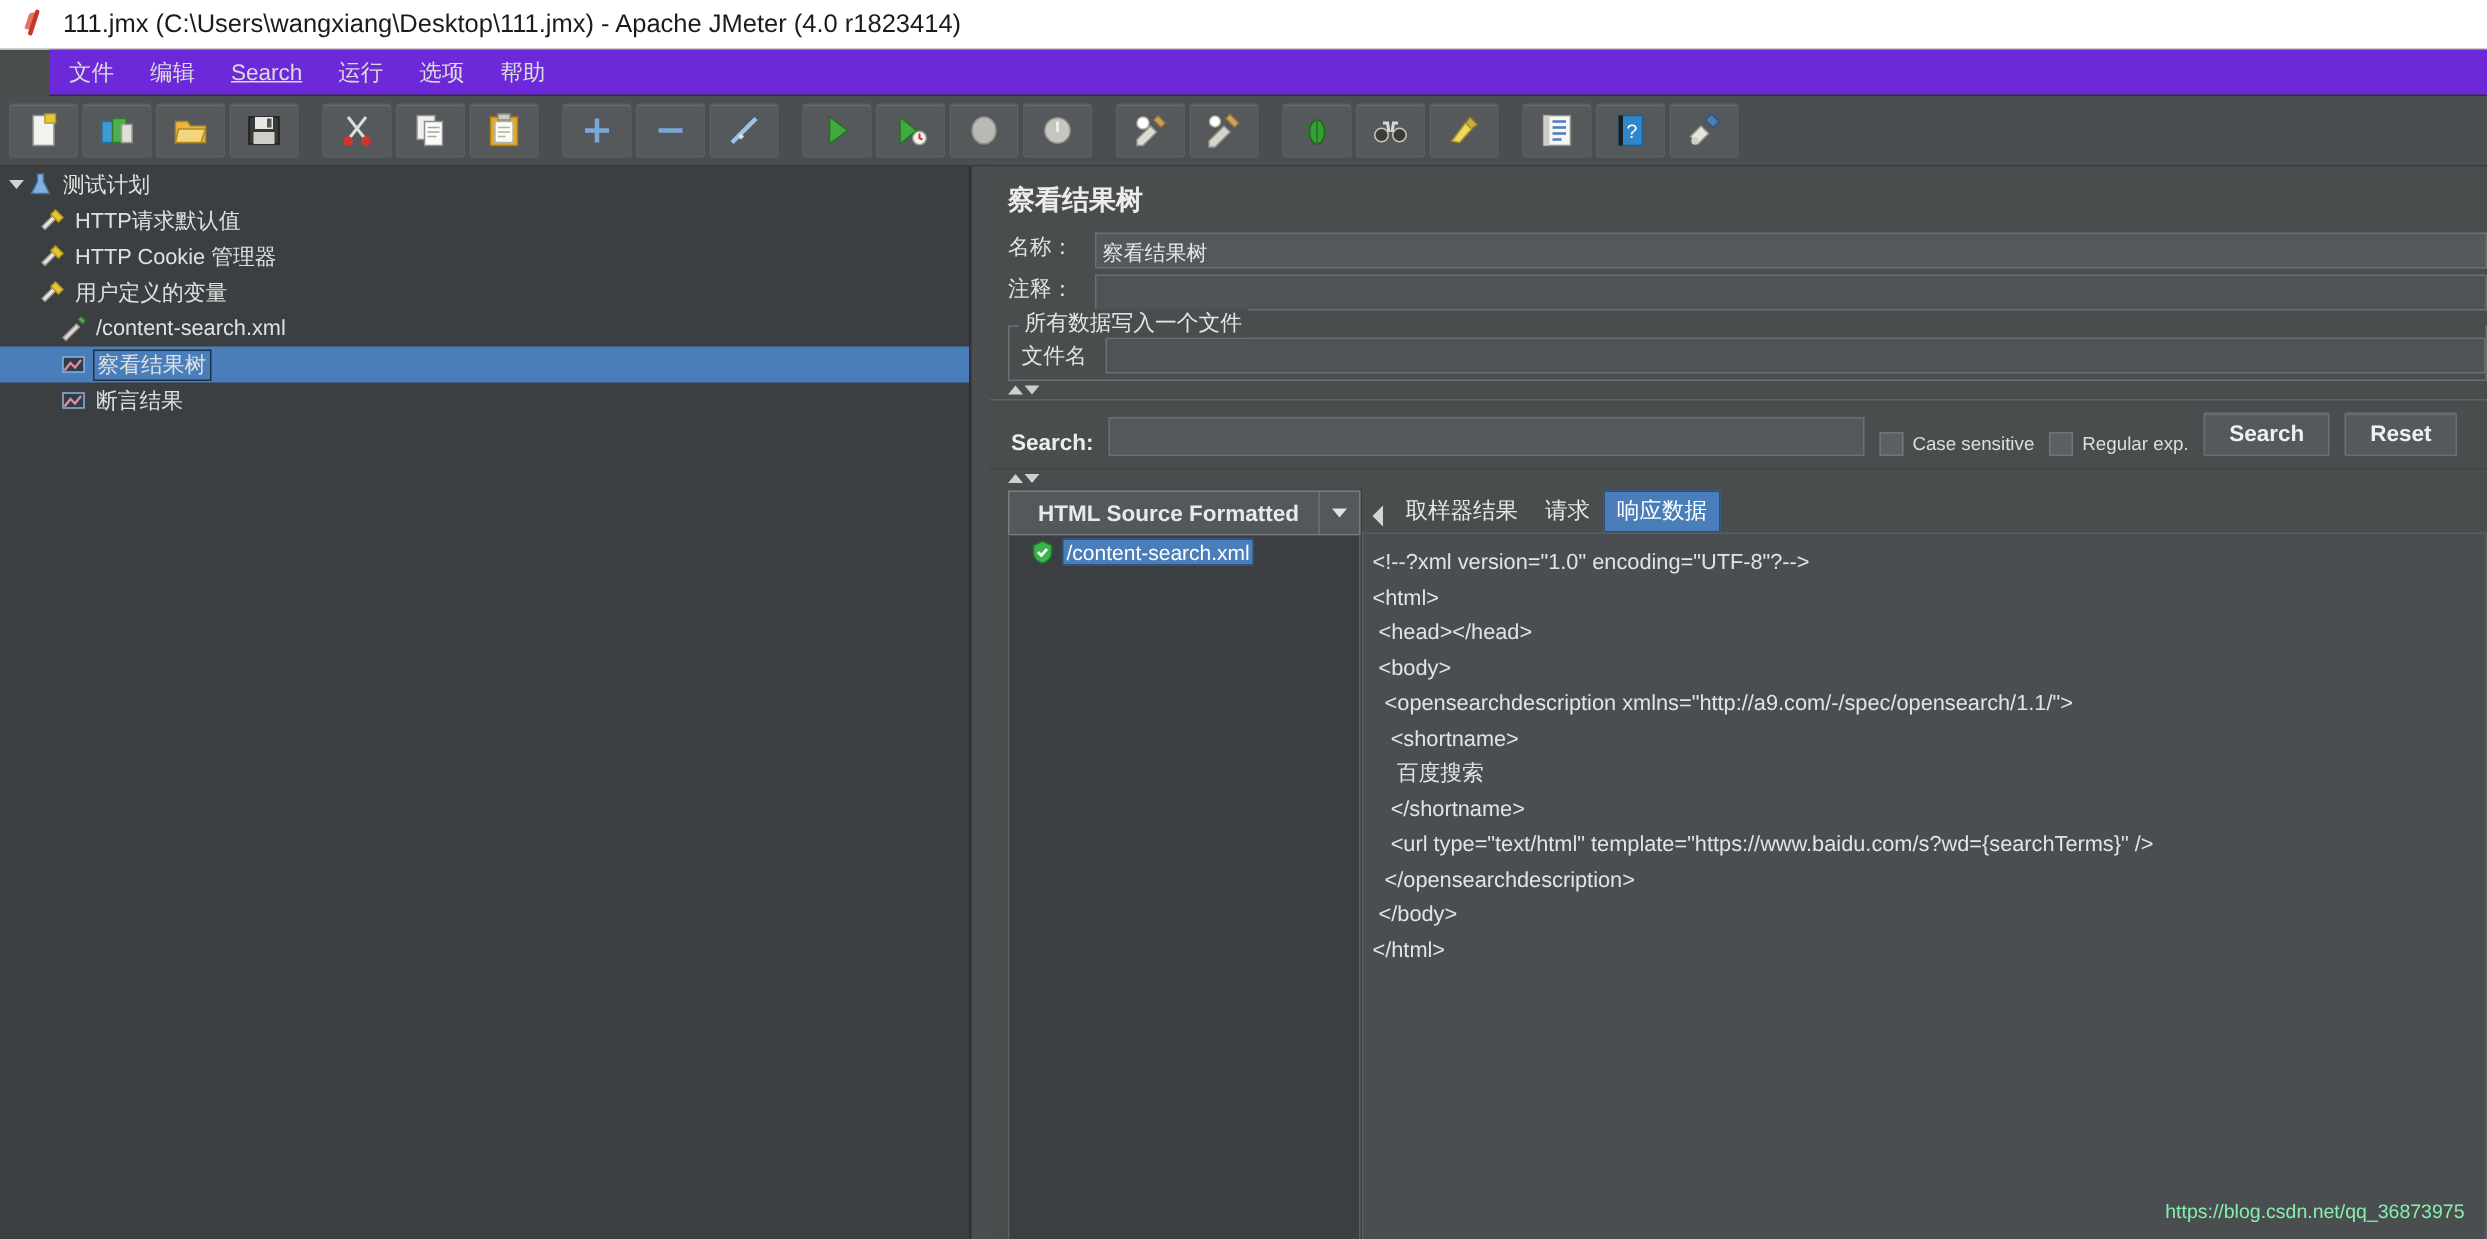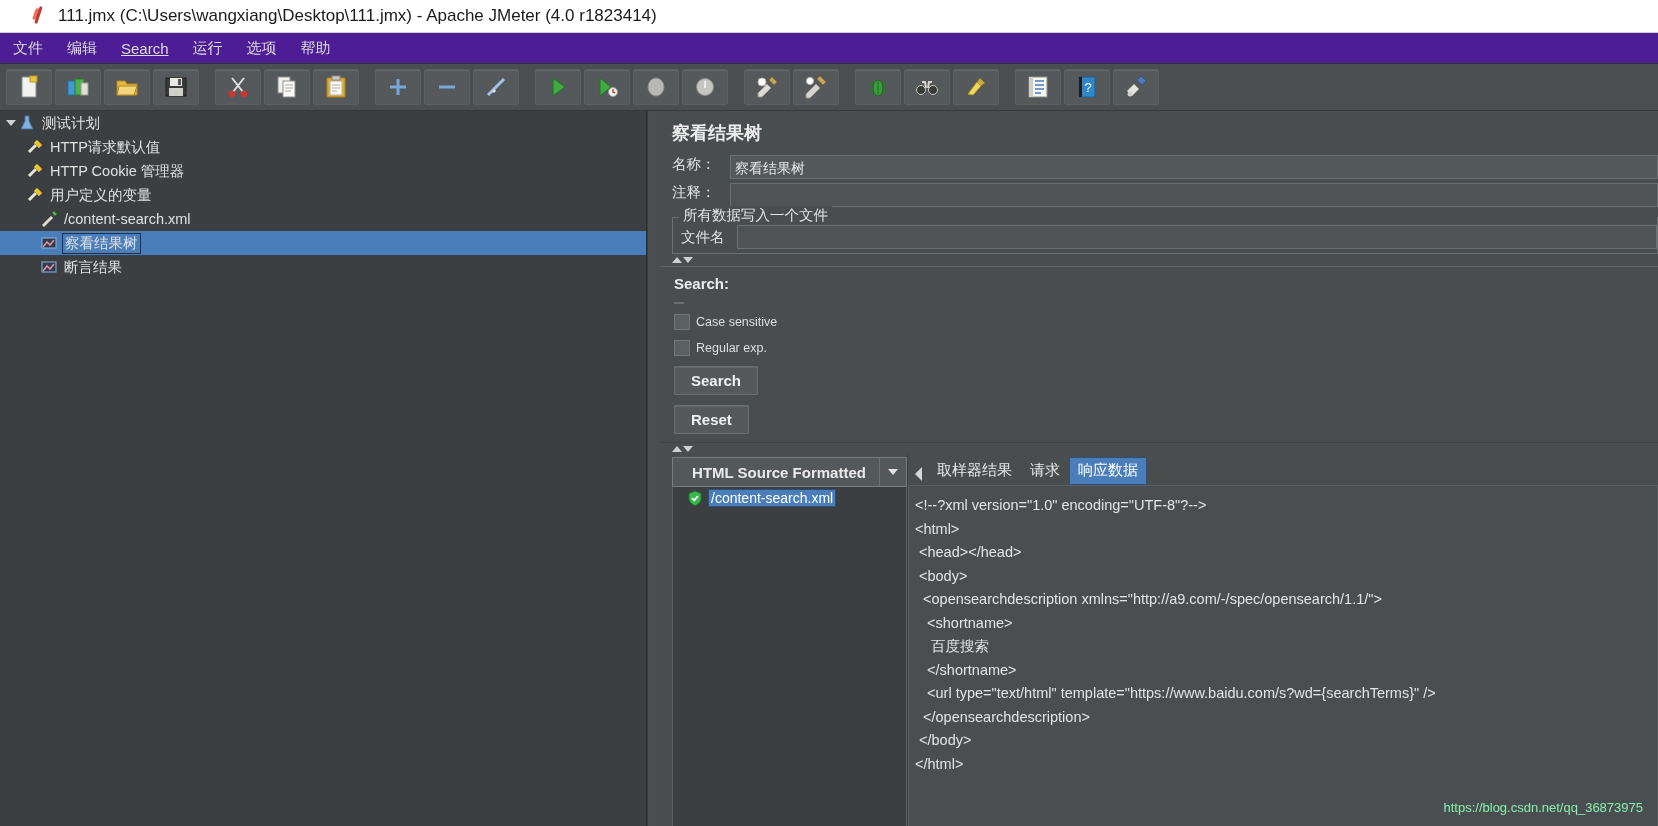--- a/index.html
+++ b/index.html
@@ -6,36 +6,36 @@
   body{
     width:1658px;height:826px;overflow:hidden;
     background:#494d4e;
     font-family:"Liberation Sans","DejaVu Sans",sans-serif;
     font-size:14px;color:#d6d6d6;
     -webkit-font-smoothing:antialiased;
   }
   
   .titlebar{
     height:32px;background:#ffffff;display:flex;align-items:center;
-    padding-left:28px;border-bottom:1px solid #d0d0d0;
+    padding-left:12px;border-bottom:1px solid #d0d0d0;
   }
   .titlebar .app-icon{width:22px;height:22px;position:relative;margin-right:8px;flex:none;}
   .titlebar .app-icon .feather{
     position:absolute;left:9px;top:1px;width:3px;height:18px;background:#c0392b;
     transform:rotate(18deg);border-radius:2px;
   }
   .titlebar .app-icon .feather2{
     position:absolute;left:6px;top:3px;width:5px;height:12px;background:#e05a4a;
     transform:rotate(18deg);border-radius:3px 0 3px 0;opacity:.85;
   }
   .title-text{font-size:17px;color:#1b1b1b;font-family:"Liberation Sans",sans-serif;}
   
   .menubar{
-    height:30px;background:#4c1d95;display:flex;align-items:center;
-    padding-left:8px;gap:14px;border-bottom:1px solid #2e3234;
+    height:30px;background:#6d28d9;display:flex;align-items:center;
+    padding-left:8px;gap:14px;border-bottom:1px solid #2e3234;margin-left:33px;
   }
   .menu-item{font-size:15px;color:#dcdcdc;padding:2px 5px;cursor:default;}
   .menu-item u{text-decoration:underline;}
   
   .toolbar{
     height:46px;background:#4a4e50;display:flex;align-items:center;
     padding:0 6px;gap:3px;border-bottom:1px solid #343839;
   }
   .tb-btn{
     width:44px;height:34px;border:1px solid #5a5f61;background:#55595b;
@@ -92,22 +92,22 @@
   .gb-label{font-size:14.5px;color:#e2e2e2;width:56px;flex:none;padding-left:4px;}
   
   .onetouch{
     height:12px;background:#494d4e;display:flex;align-items:center;padding-left:12px;gap:1px;
   }
   .tri{width:0;height:0;}
   .tri.up{border-left:5px solid transparent;border-right:5px solid transparent;border-bottom:6px solid #cfcfcf;}
   .tri.down{border-left:5px solid transparent;border-right:5px solid transparent;border-top:6px solid #cfcfcf;}
   
   .searchbar{
-    display:flex;align-items:flex-start;gap:10px;padding:8px 8px 8px 14px;
-    border-top:1px solid #5d6264;border-bottom:1px solid #3f4344;flex-direction:column;
+    display:flex;align-items:flex-end;gap:10px;padding:8px 20px 8px 14px;
+    border-top:1px solid #5d6264;border-bottom:1px solid #3f4344;
   }
   .search-label{font-size:15px;font-weight:bold;color:#ededed;}
   .search-input{
     flex:1;height:26px;background:#53585a;border:1px solid #6a6f71;
     color:#e6e6e6;font-size:14px;box-sizing:border-box;padding:0 4px;max-width:520px;
   }
   .cbx{display:flex;align-items:center;gap:6px;font-size:12.5px;color:#dedede;}
   .cbx .box{width:14px;height:14px;background:#5b6062;border:1px solid #707577;display:inline-block;}
   .btn{
     background:#55595b;border:1px solid #6a6f71;color:#efefef;font-size:15px;font-weight:bold;

